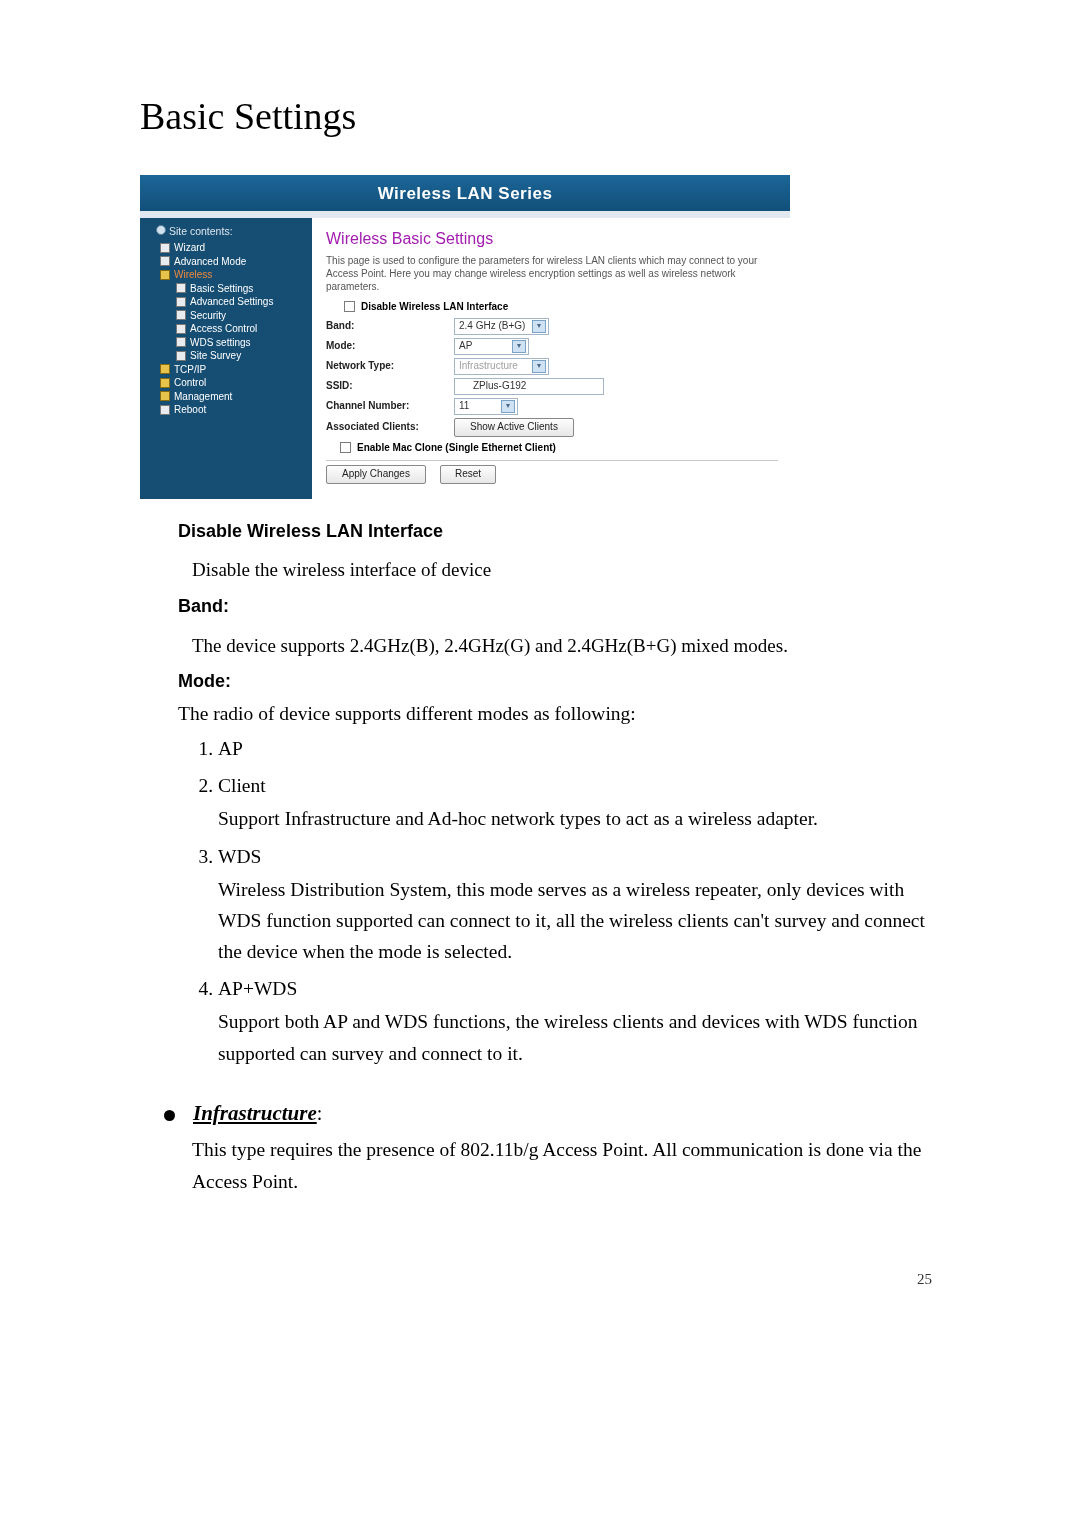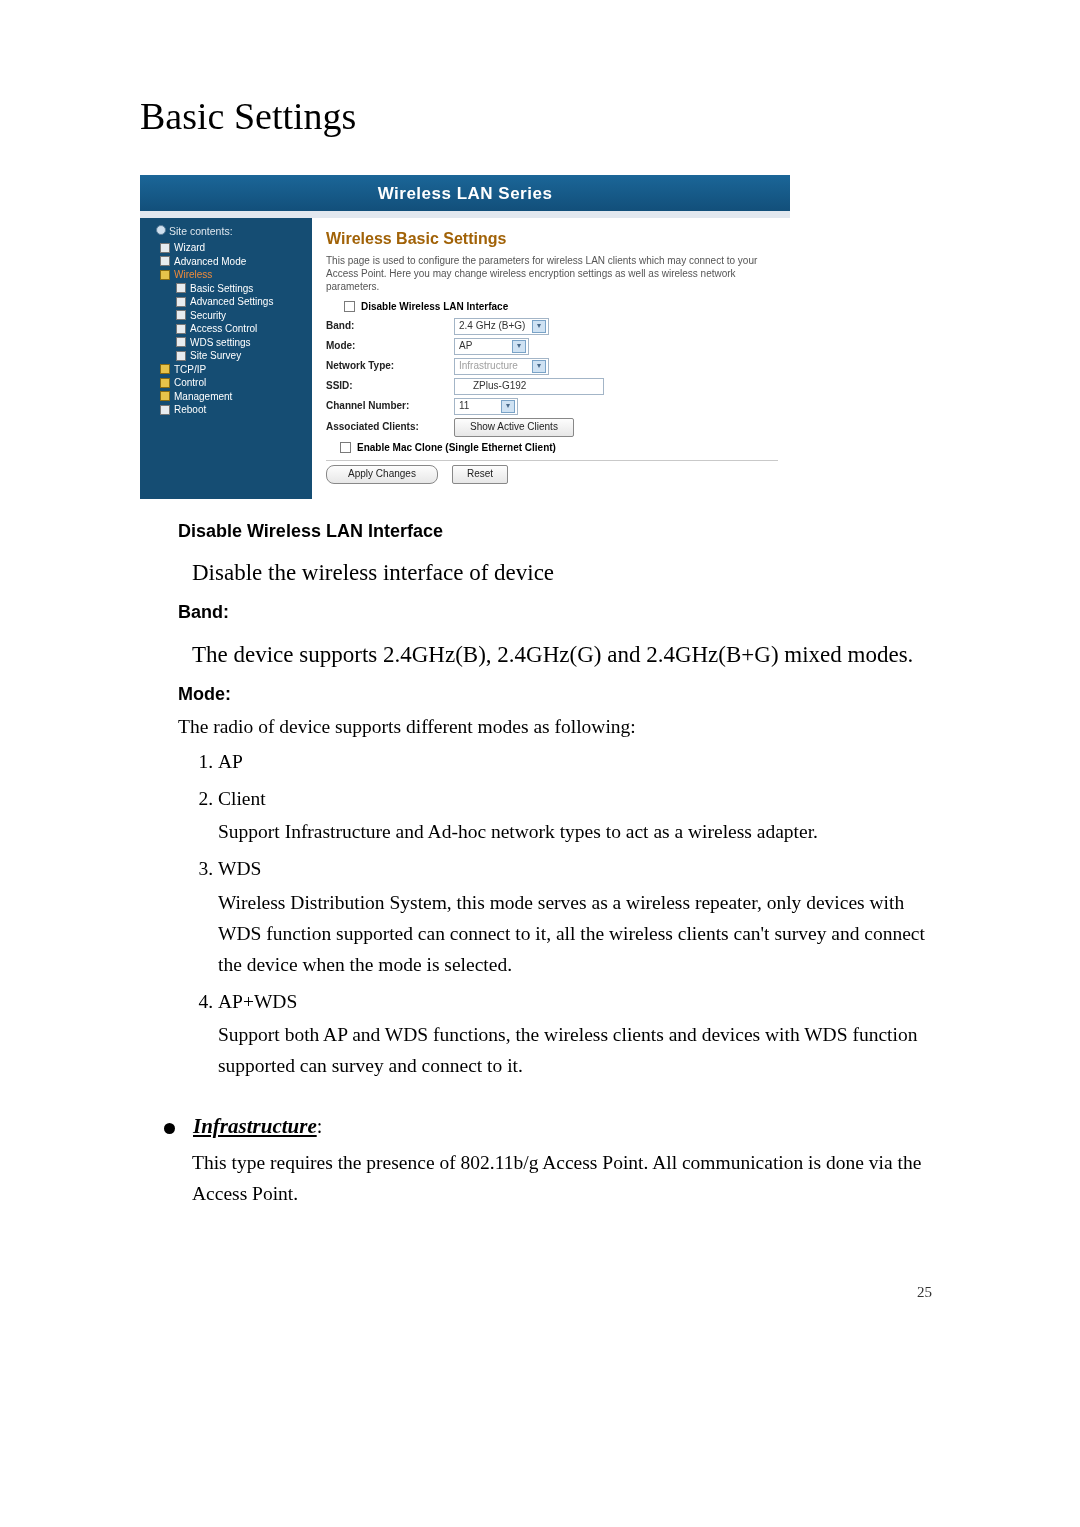--- a/index.html
+++ b/index.html
@@ -58,24 +58,24 @@
   .ico.folder { background:#e6c34a; border:1px solid #8a6c10; }
   .ico.globe { background:#cfe0ef; border:1px solid #5b7d98; border-radius:50%; }
   .ss-sidebar .txt { color:#fff; }
   .ss-sidebar .txt.active { color:#f08b3a; }
   .ss-main {
     flex:1;
     padding: 8px 12px 12px 14px;
     font-family: Arial, Helvetica, sans-serif;
   }
   .ss-main h2 {
-    color: #a16207;
+    color: #a21caf;
     font-size: 16px;
     margin: 0 0 2px 0;
-    font-weight: bold;
+    font-weight: normal;
   }
   .ss-main .desc {
     color: #555;
     font-size: 10px;
     line-height: 1.3;
     margin-bottom: 6px;
   }
   .ss-main .form-row {
     display:flex; align-items:center; gap:6px; margin:3px 0;
     font-size: 10px;
@@ -94,21 +94,21 @@
   }
   .ss-main .btn {
     display:inline-flex; align-items:center; justify-content:center;
     border:1px solid #888; background:linear-gradient(#fdfdfd,#e7e7e7);
     font-size:10px; padding:2px 10px; height:19px; color:#222; border-radius:2px;
   }
   .ss-main .hr { border-top:1px solid #c9c9c9; margin:4px 0; }
   .ss-main .bold { font-weight:bold; font-size:10px; }
   .doc-section { margin-top:4px; }
   .doc-section .lead { font-family:Arial,Helvetica,sans-serif; font-weight:bold; font-size:18px; margin:6px 0 2px 38px; }
-  .doc-section .body1 { margin:10px 0 4px 52px; font-size:23px; }
+  .doc-section .body1 { margin:10px 0 4px 52px; font-size:19px; }
   .doc-section .body0 { margin:0 0 4px 38px; font-size:19.5px; }
   .doc-section ol { margin:2px 0 0 52px; padding-left:26px; font-size:19.5px; }
   .doc-section ol li { margin-bottom:6px; }
   .doc-section ol li .sub { margin-top:2px; }
   .bullet-row { display:flex; align-items:baseline; gap:18px; margin:28px 0 4px 24px; }
   .bullet-dot { display:inline-block; width:11px; height:11px; background:#000; border-radius:50%; transform:translateY(1px); }
   .infra-title { font-family:"Times New Roman",serif; font-style:italic; font-weight:bold; text-decoration:underline; font-size:21px; }
   .infra-body { margin:4px 0 0 52px; font-size:19.5px; line-height:1.6; }
   .page-num { text-align:right; font-size:15px; color:#333; margin-top:70px; padding-right:8px;font-family:Liberation Serif, serif; }
 </style>
@@ -234,21 +234,21 @@
       </div>
 
       <div class="form-row" style="justify-content:flex-start; padding-left:14px;">
         <span class="chk" data-name="mac-clone-checkbox"></span>
         <span class="bold" data-name="mac-clone-label">Enable Mac Clone (Single Ethernet Client)</span>
       </div>
 
       <div class="hr" data-name="divider"></div>
 
       <div class="form-row" style="gap:14px;">
-        <span class="btn" style="width:112px;border-radius:8px;" data-name="apply-changes-button">Apply Changes</span>
+        <span class="btn" style="width:100px;" data-name="apply-changes-button">Apply Changes</span>
         <span class="btn" style="width:56px;" data-name="reset-button">Reset</span>
       </div>
     </div>
   </div>
 </div>
 
 <div class="doc-section" data-name="doc-body">
   <div class="lead" data-name="dwli-head">Disable Wireless LAN Interface</div>
   <div class="body1" data-name="dwli-body">Disable the wireless interface of device</div>
 

